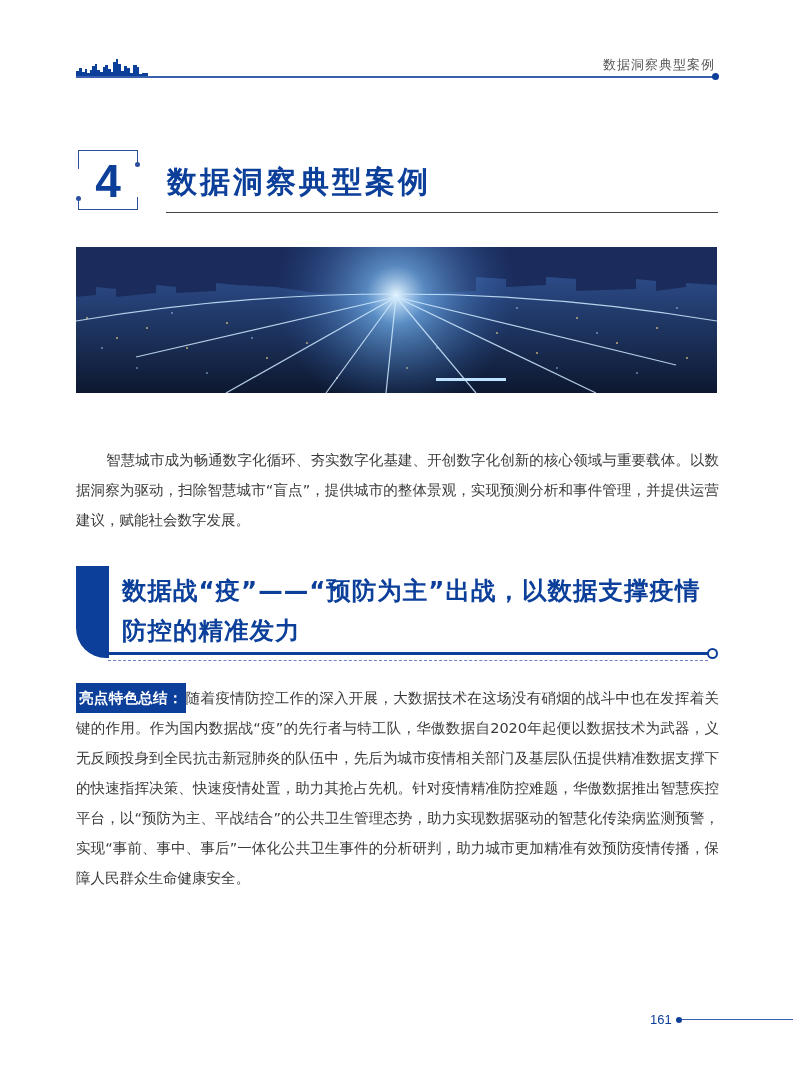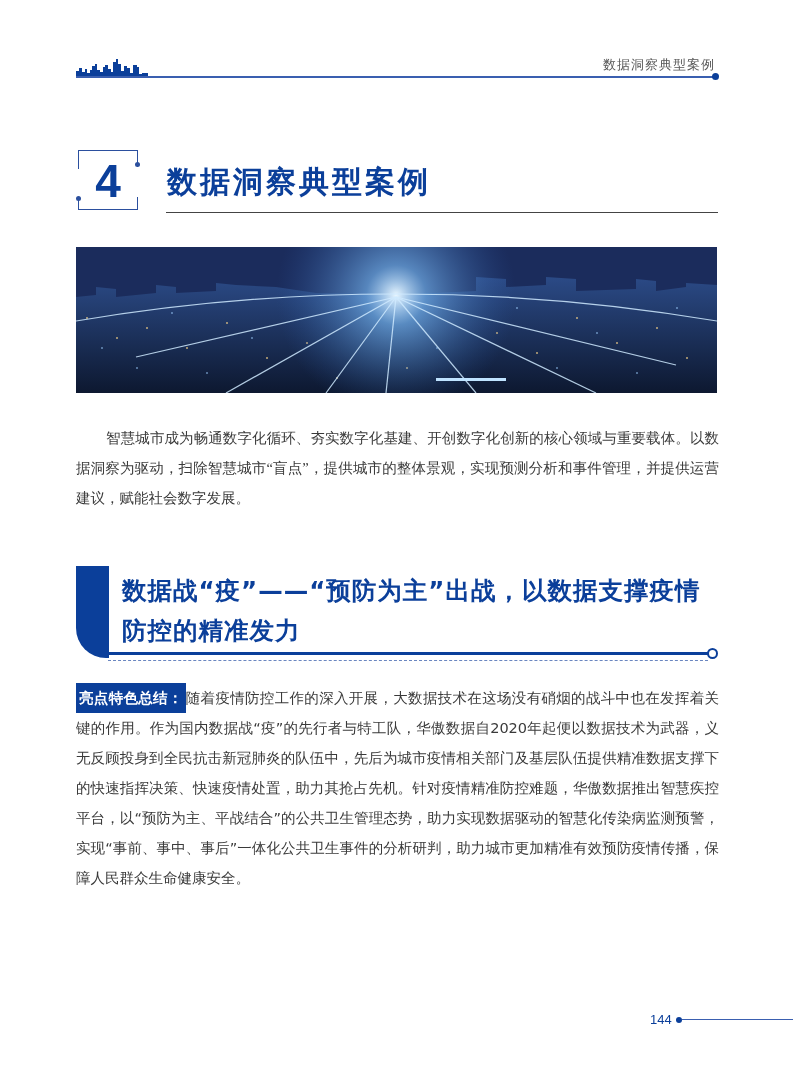--- a/index.html
+++ b/index.html
@@ -104,25 +104,25 @@
       <line x1="320" y1="50" x2="520" y2="146"></line>
       <line x1="320" y1="50" x2="60" y2="110"></line>
       <line x1="320" y1="50" x2="600" y2="118"></line>
     </g>
     <g fill="#bfe3ff">
         <rect x="360" y="131" width="70" height="3"></rect>
       </g>
   </svg>
 </div>
 
-<div class="abs p" style="top:423px;font-family:Liberation Serif, serif;"><span class="indent"></span><span>智慧城市成为畅通数字化循环、夯实数字化基建、开创数字化创新的核心领域与重要载体。以数据洞察为驱动，扫除智慧城市“盲点”，提供城市的整体景观，实现预测分析和事件管理，并提供运营建议，赋能社会数字发展。</span></div>
+<div class="abs p" style="top:445px;"><span class="indent"></span><span>智慧城市成为畅通数字化循环、夯实数字化基建、开创数字化创新的核心领域与重要载体。以数据洞察为驱动，扫除智慧城市“盲点”，提供城市的整体景观，实现预测分析和事件管理，并提供运营建议，赋能社会数字发展。</span></div>
 
 <div class="abs sec-bar"></div>
 <div class="abs sec-title">数据战“疫”——“预防为主”出战，以数据支撑疫情防控的精准发力</div>
 <div class="abs sec-rule"></div>
 <div class="abs sec-ring"></div>
 <div class="abs sec-dash"></div>
 
 <div class="abs p" style="top:683px;"><span class="highlight-label">亮点特色总结：</span><span>随着疫情防控工作的深入开展，大数据技术在这场没有硝烟的战斗中也在发挥着关键的作用。作为国内数据战“疫”的先行者与特工队，华傲数据自2020年起便以数据技术为武器，义无反顾投身到全民抗击新冠肺炎的队伍中，先后为城市疫情相关部门及基层队伍提供精准数据支撑下的快速指挥决策、快速疫情处置，助力其抢占先机。针对疫情精准防控难题，华傲数据推出智慧疾控平台，以“预防为主、平战结合”的公共卫生管理态势，助力实现数据驱动的智慧化传染病监测预警，实现“事前、事中、事后”一体化公共卫生事件的分析研判，助力城市更加精准有效预防疫情传播，保障人民群众生命健康安全。</span></div>
 
-<div class="abs footer-num">144</div>
+<div class="abs footer-num">161</div>
 <div class="abs footer-dot"></div>
 <div class="abs footer-line"></div>
 
 </body></html>

